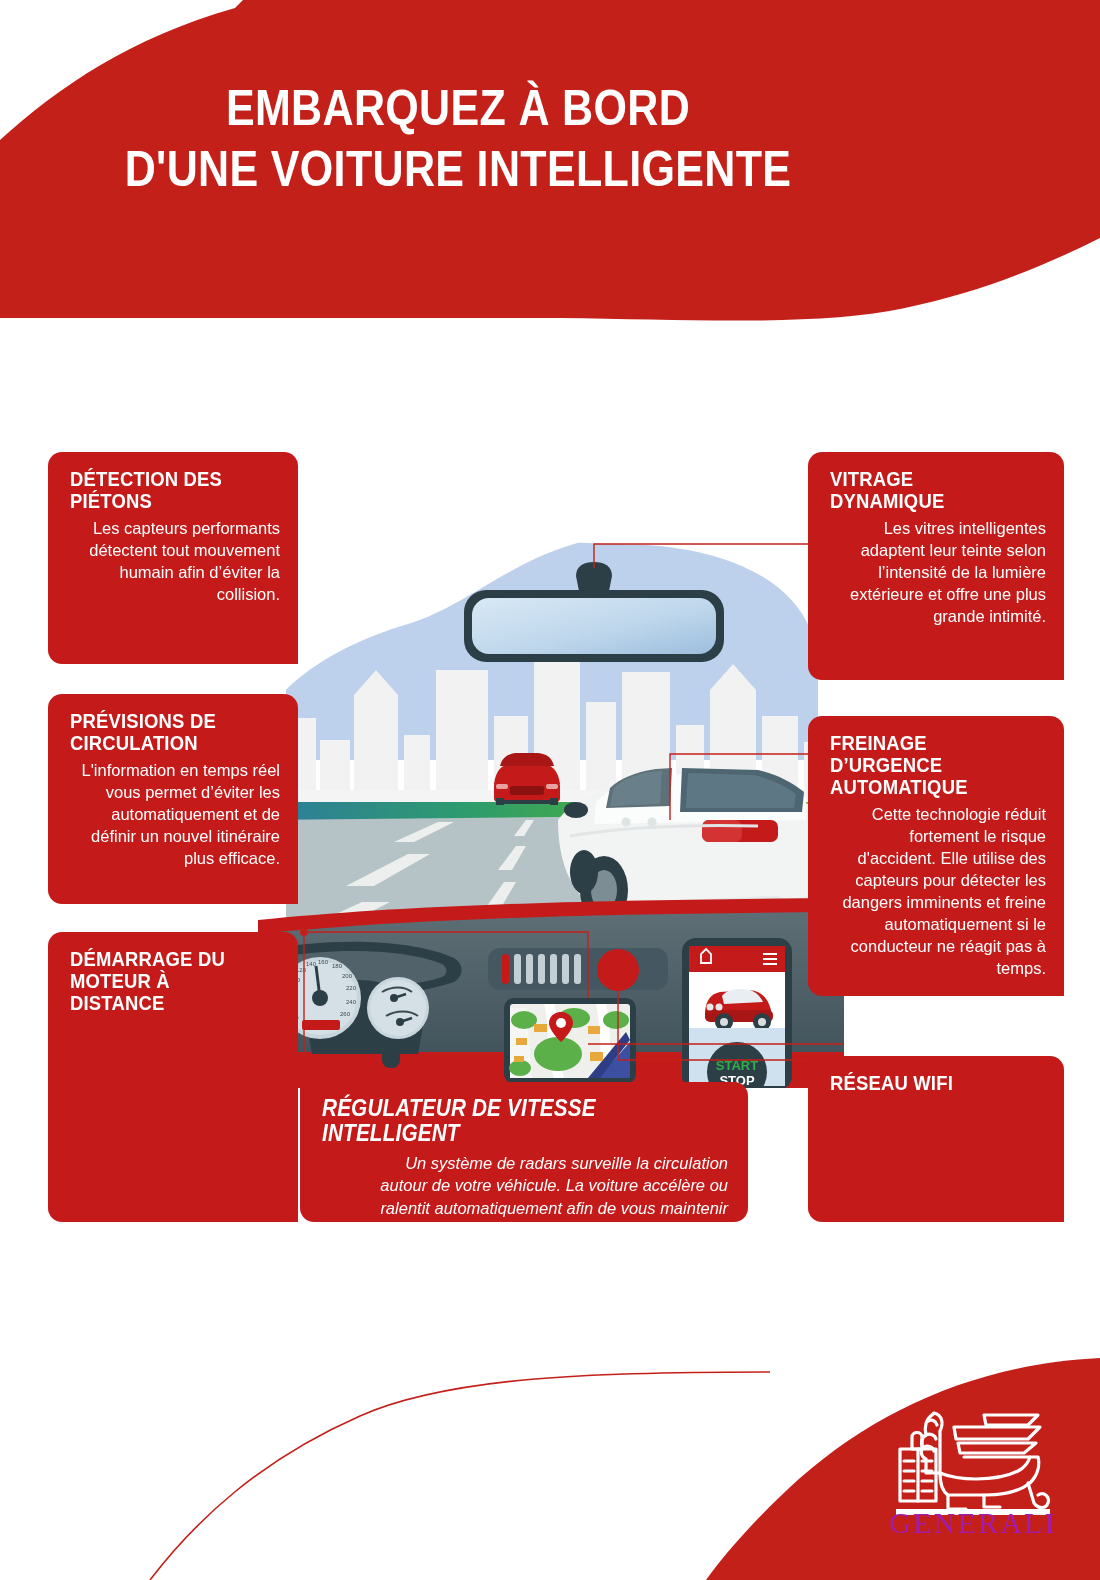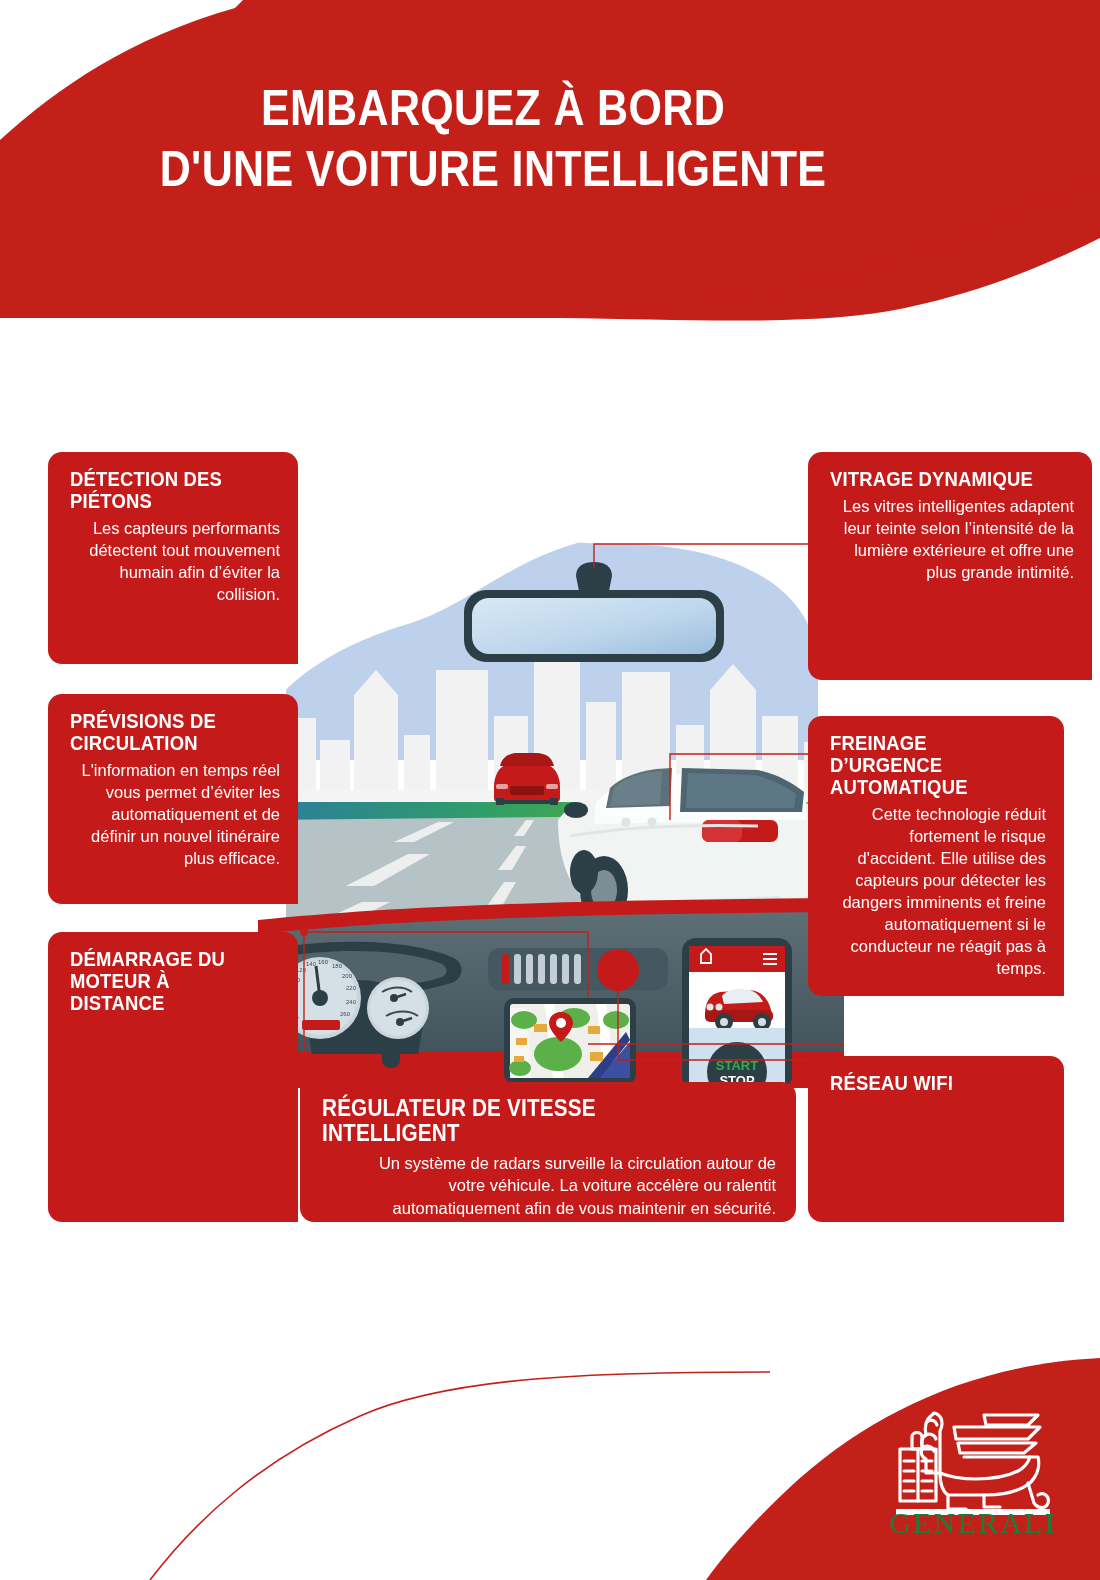--- a/index.html
+++ b/index.html
@@ -6,21 +6,21 @@
   body{
     width:1100px;height:1580px;position:relative;overflow:hidden;
     font-family:"Liberation Sans", sans-serif;
     -webkit-font-smoothing:antialiased;
   }
 
   
   #header-band{position:absolute;left:0;top:0;width:1100px;height:340px;z-index:5;}
   #header-title{
     position:absolute;left:0;top:78px;width:916px;z-index:6;
-    text-align:center;pointer-events:none;margin-left:35px;
+    text-align:center;pointer-events:none;
   }
   .title-line{
     color:#ffffff;font-weight:bold;font-style:normal;
     font-size:47px;line-height:1.22;letter-spacing:.4px;
     transform:scaleX(.86);transform-origin:center;
     font-family:"Liberation Sans", sans-serif;
     white-space:nowrap;
   }
   .title-line.l1{font-size:50px;}
   .title-line.l2{font-size:50px;}
@@ -44,34 +44,34 @@
   }
   .card p{
     margin:0;font-size:16.5px;line-height:1.33;font-weight:normal;
     font-family:"Liberation Sans", sans-serif;
     text-align:right;
   }
 
   #card-pedestrian{left:48px; top:452px; width:250px; height:212px;}
   #card-traffic   {left:48px; top:694px; width:250px; height:210px;}
   #card-remote    {left:48px; top:932px; width:250px; height:290px;}
-  #card-glass     {left:808px;top:452px; width:284px; height:228px;}
+  #card-glass     {left:808px;top:452px; width:256px; height:228px;}
   #card-braking   {left:808px;top:716px; width:256px; height:280px;}
   #card-wifi      {left:808px;top:1056px;width:256px; height:166px;}
-  #card-cruise    {left:300px;top:1082px;width:496px; height:140px;
-                   border-radius:0 14px 14px 14px;padding:14px 20px 16px 22px;}
+  #card-cruise    {left:300px;top:1082px;width:448px; height:140px;
+                   border-radius:0 14px 14px 14px;padding:14px 20px 16px 22px;font-style:italic;}
   #card-cruise h3{font-size:23px;}
   #card-cruise p{font-size:16.5px;line-height:1.36;margin-left:42px;}
 
   
   #footer-band{position:absolute;left:0;bottom:0;width:1100px;height:250px;z-index:5;}
   #logo-wrap{position:absolute;left:888px;top:1391px;width:170px;height:150px;z-index:7;}
   #logo-word{
     position:absolute;left:888px;top:1506px;width:170px;text-align:center;z-index:7;
-    color:#15803d;font-family:"Liberation Serif", serif;font-size:30px;
+    color:#a21caf;font-family:"Liberation Serif", serif;font-size:30px;
     letter-spacing:2.2px;font-weight:normal;
   }
 </style>
 </head>
 <body>
 
 <svg id="header-band" viewBox="0 0 1100 340" width="1100" height="340" preserveAspectRatio="none">
   <path d="M0,140 C60,86 130,38 235,8 L243,0 L1100,0 L1100,238
            C1040,268 980,292 905,308 C820,326 700,320 560,318
            L0,318 Z" fill="#C4201A"></path>

